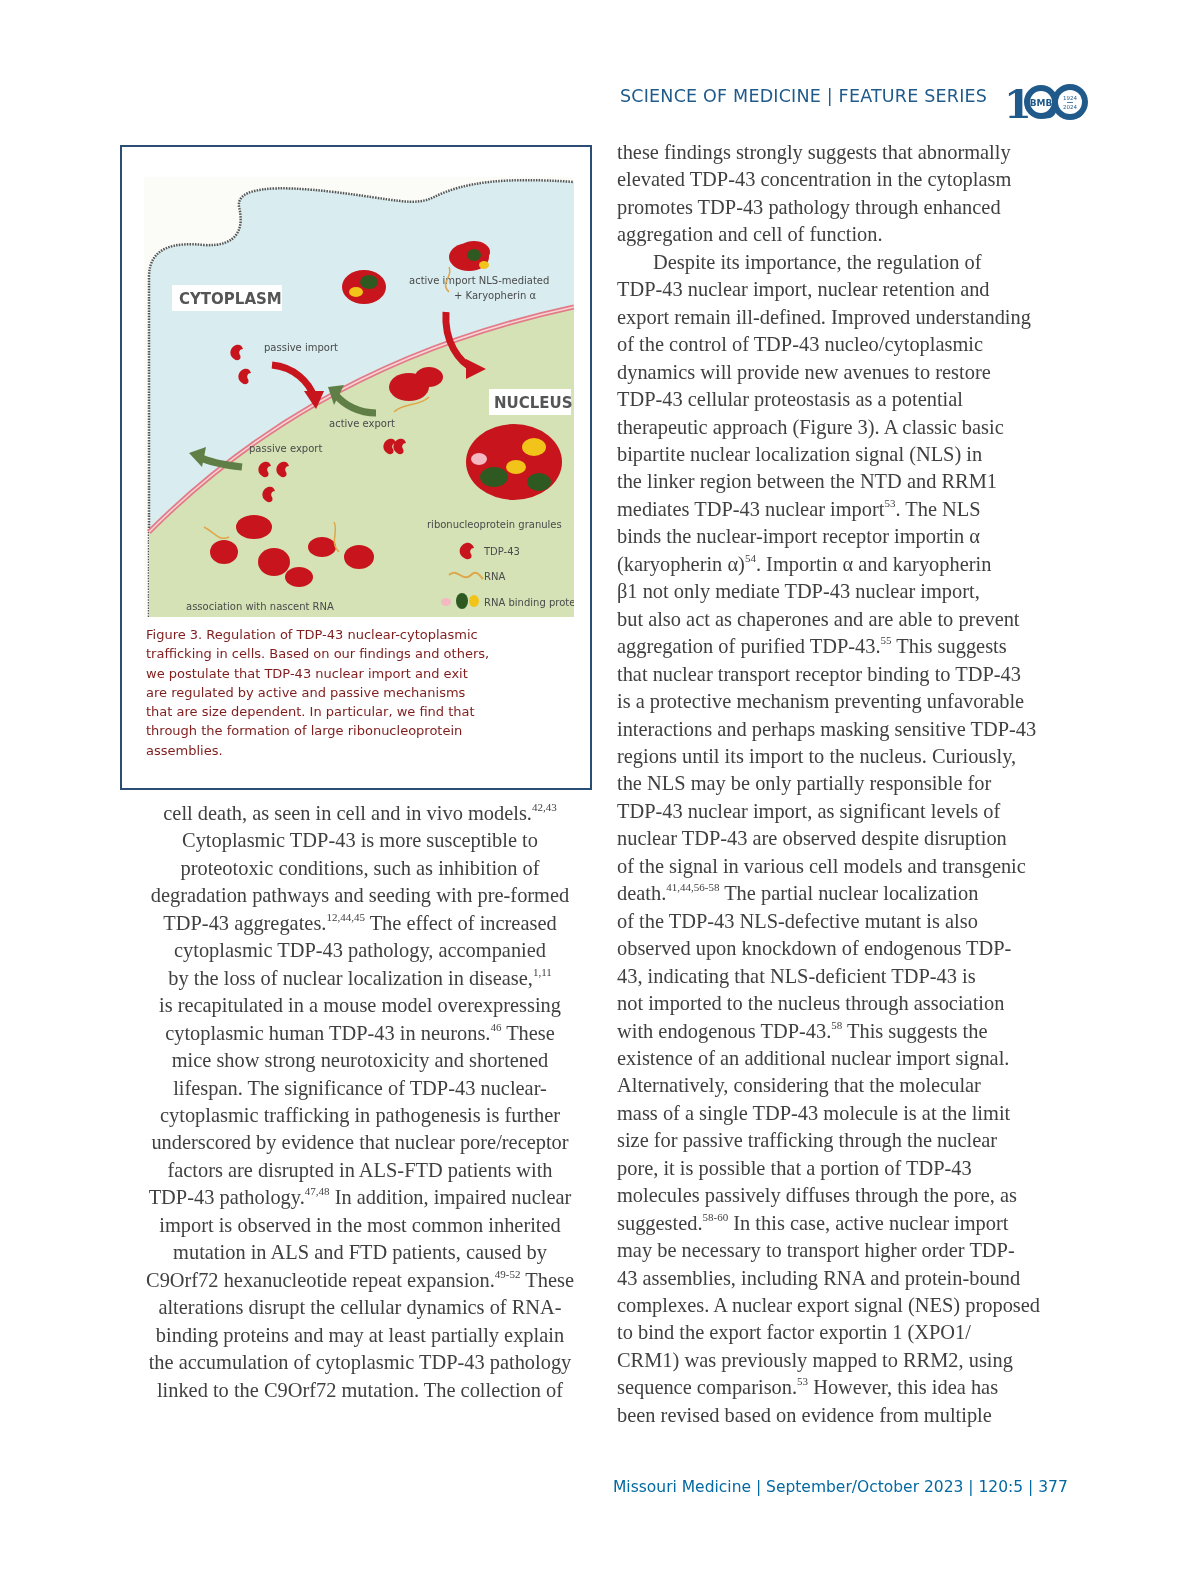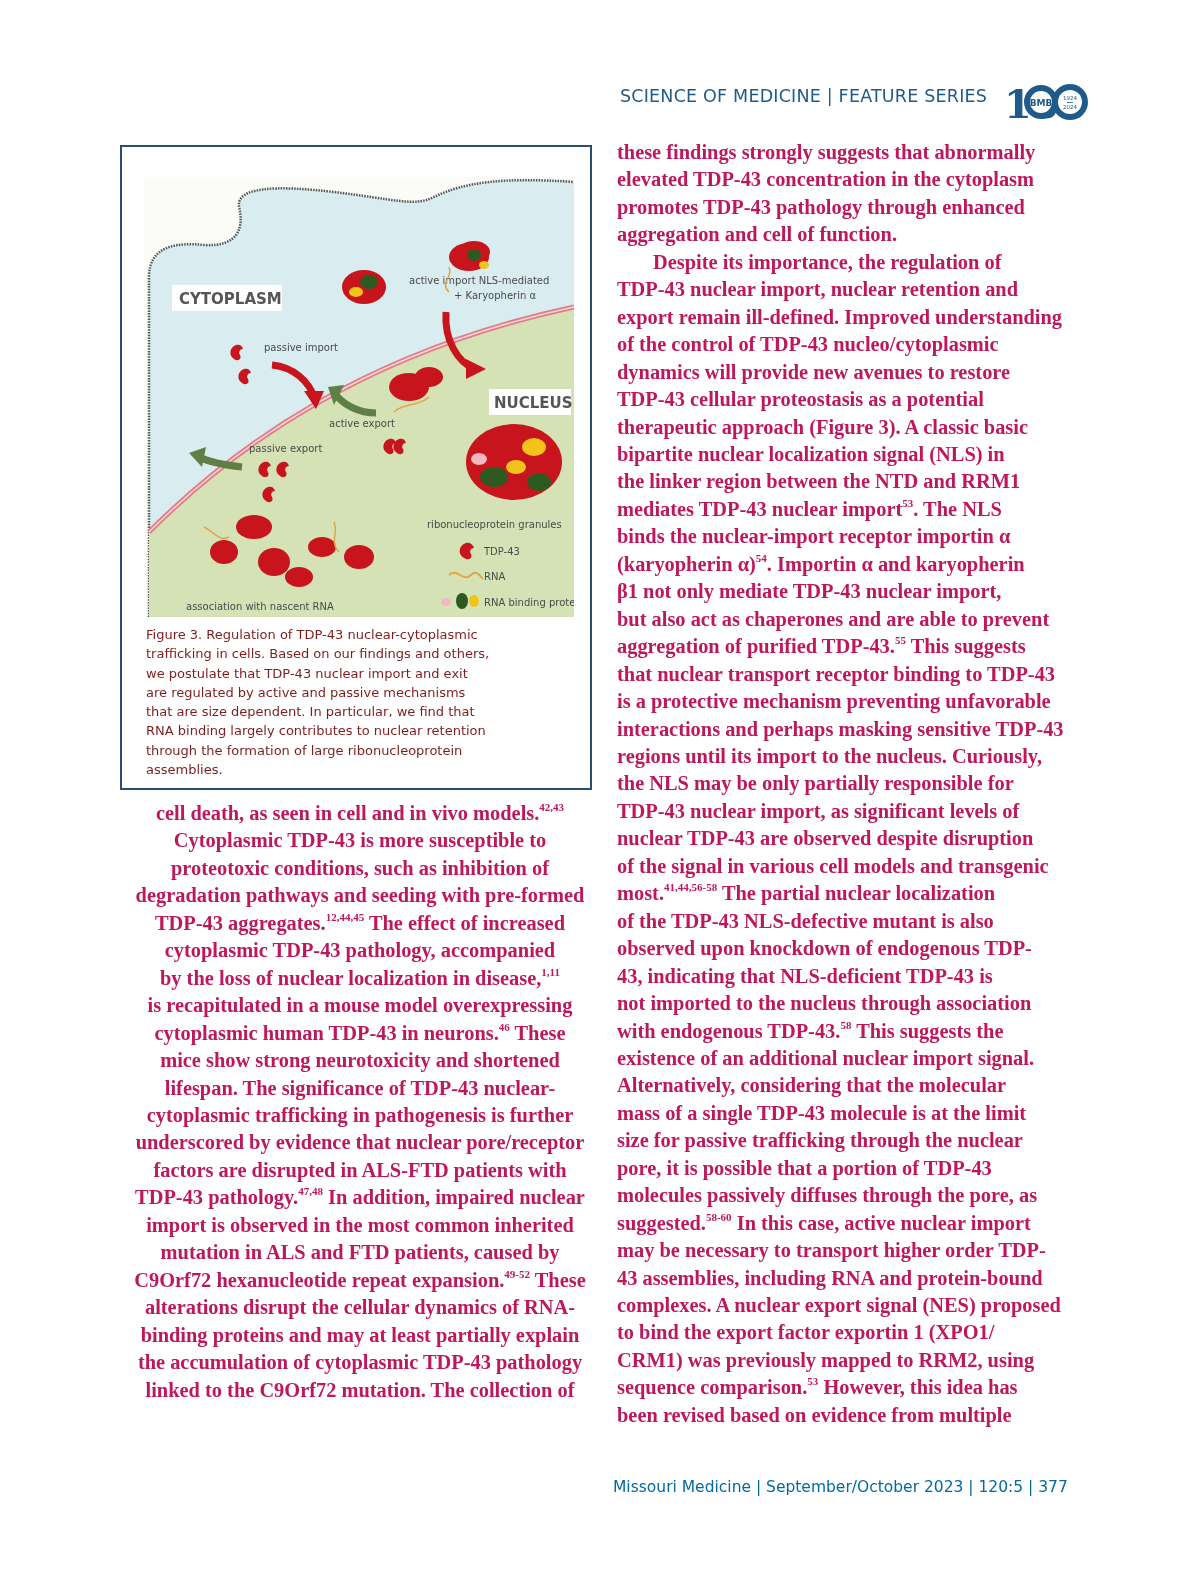--- a/index.html
+++ b/index.html
@@ -20,21 +20,21 @@
     border: 2px solid #2a4d73; box-sizing: border-box; background: #fff;
   }
   .figure-svg { position: absolute; left: 22px; top: 30px; width: 430px; height: 440px; }
   .figure-caption {
     position: absolute; left: 24px; top: 478px; width: 430px;
     font-size: 13px; line-height: 19.3px; color: #7f1d1d;
   }
 
   
   .col {
-    position: absolute; color: #be185d; font-size: 20.4px; line-height: 27.45px; font-weight: bold;
+    position: absolute; color: #404040; font-size: 20.4px; line-height: 27.45px;
   }
   .col-left { left: 120px; top: 800px; width: 480px; text-align: center; }
   .col-right { left: 617px; top: 139px; width: 470px; }
   .line { display: block; white-space: nowrap; }
   .indent { padding-left: 36px; }
   sup { font-size: 11px; line-height: 0; vertical-align: 9px; margin-top: 39px; }
 
   
   .footer {
     position: absolute; top: 1478px; left: 613px;
@@ -160,21 +160,20 @@
       <text class="fig-label" x="340" y="429" font-size="10">RNA binding proteins</text>
     </g>
   </svg>
 
   <div class="figure-caption sans" id="caption">
       <span class="line">Figure 3. Regulation of TDP-43 nuclear-cytoplasmic</span>
       <span class="line">trafficking in cells. Based on our findings and others,</span>
       <span class="line">we postulate that TDP-43 nuclear import and exit</span>
       <span class="line">are regulated by active and passive mechanisms</span>
       <span class="line">that are size dependent. In particular, we find that</span>
-      <span class="line">RNA binding largely contributes to nuclear retention</span>
       <span class="line">through the formation of large ribonucleoprotein</span>
       <span class="line">assemblies.</span>
     </div>
 </div>
 
 <div class="col col-left serif" id="col-left">
     <span class="line"><span>cell death, as seen in cell and in vivo models.</span><sup>42,43</sup></span>
     <span class="line"><span>Cytoplasmic TDP-43 is more susceptible to</span></span>
     <span class="line"><span>proteotoxic conditions, such as inhibition of</span></span>
     <span class="line"><span>degradation pathways and seeding with pre-formed</span></span>
@@ -219,21 +218,21 @@
     <span class="line"><span>but also act as chaperones and are able to prevent</span></span>
     <span class="line"><span>aggregation of purified TDP-43.</span><sup>55</sup><span> This suggests</span></span>
     <span class="line"><span>that nuclear transport receptor binding to TDP-43</span></span>
     <span class="line"><span>is a protective mechanism preventing unfavorable</span></span>
     <span class="line"><span>interactions and perhaps masking sensitive TDP-43</span></span>
     <span class="line"><span>regions until its import to the nucleus. Curiously,</span></span>
     <span class="line"><span>the NLS may be only partially responsible for</span></span>
     <span class="line"><span>TDP-43 nuclear import, as significant levels of</span></span>
     <span class="line"><span>nuclear TDP-43 are observed despite disruption</span></span>
     <span class="line"><span>of the signal in various cell models and transgenic</span></span>
-    <span class="line"><span>most.</span><sup>41,44,56-58</sup><span> The partial nuclear localization</span></span>
+    <span class="line"><span>death.</span><sup>41,44,56-58</sup><span> The partial nuclear localization</span></span>
     <span class="line"><span>of the TDP-43 NLS-defective mutant is also</span></span>
     <span class="line"><span>observed upon knockdown of endogenous TDP-</span></span>
     <span class="line"><span>43, indicating that NLS-deficient TDP-43 is</span></span>
     <span class="line"><span>not imported to the nucleus through association</span></span>
     <span class="line"><span>with endogenous TDP-43.</span><sup>58</sup><span> This suggests the</span></span>
     <span class="line"><span>existence of an additional nuclear import signal.</span></span>
     <span class="line"><span>Alternatively, considering that the molecular</span></span>
     <span class="line"><span>mass of a single TDP-43 molecule is at the limit</span></span>
     <span class="line"><span>size for passive trafficking through the nuclear</span></span>
     <span class="line"><span>pore, it is possible that a portion of TDP-43</span></span>

